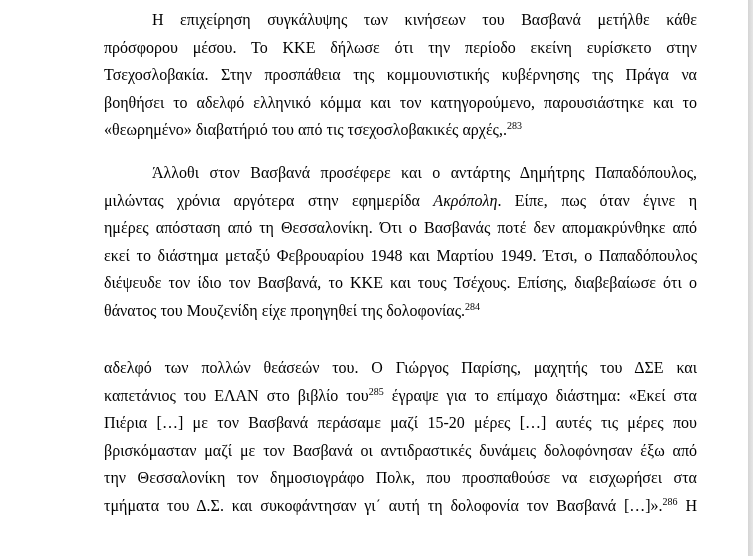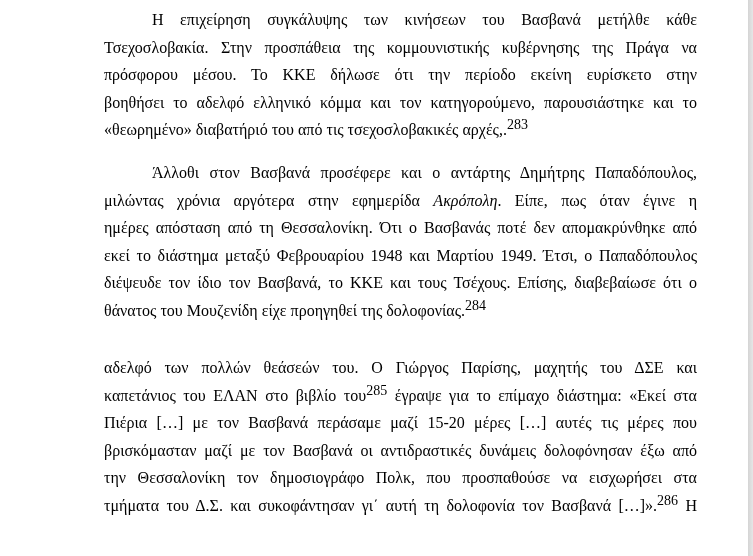--- a/index.html
+++ b/index.html
@@ -20,35 +20,35 @@
   }
   .para { position: absolute; left: 72px; width: 593px; }
   .line {
     height: 27.6px; line-height: 27.6px;
     font-size: 16px; white-space: nowrap;
     text-align: justify; text-align-last: justify;
     overflow: visible;
   }
   .line.last { text-align-last: left; }
   .line.indent { padding-left: 48px; }
-  sup { font-size: 14px; vertical-align: 6px; line-height: 0; }
+  sup { font-size: 10px; vertical-align: 6px; line-height: 0; }
   em { font-style: italic; }
   #p1 { top: 6px; }
   #p2 { top: 159px; }
   #p3 { top: 354px; }
 </style>
 </head>
 <body>
 
 <div class="page">
 
   <div class="para" id="p1">
     <div class="line indent">Η επιχείρηση συγκάλυψης των κινήσεων του Βασβανά μετήλθε κάθε</div>
+    <div class="line">πρόσφορου μέσου. Το ΚΚΕ δήλωσε ότι την περίοδο εκείνη ευρίσκετο στην</div>
     <div class="line">Τσεχοσλοβακία. Στην προσπάθεια της κομμουνιστικής κυβέρνησης της Πράγα να</div>
-    <div class="line">πρόσφορου μέσου. Το ΚΚΕ δήλωσε ότι την περίοδο εκείνη ευρίσκετο στην</div>
     <div class="line">βοηθήσει το αδελφό ελληνικό κόμμα και τον κατηγορούμενο, παρουσιάστηκε και το</div>
     <div class="line last"><span>«θεωρημένο» διαβατήριό του από τις τσεχοσλοβακικές αρχές,.</span><sup>283</sup></div>
   </div>
 
   <div class="para" id="p2">
     <div class="line indent">Άλλοθι στον Βασβανά προσέφερε και ο αντάρτης Δημήτρης Παπαδόπουλος,</div>
     <div class="line"><span>μιλώντας χρόνια αργότερα στην εφημερίδα </span><em>Ακρόπολη</em><span>. Είπε, πως όταν έγινε η</span></div>
     <div class="line">ημέρες απόσταση από τη Θεσσαλονίκη. Ότι ο Βασβανάς ποτέ δεν απομακρύνθηκε από</div>
     <div class="line">εκεί το διάστημα μεταξύ Φεβρουαρίου 1948 και Μαρτίου 1949. Έτσι, ο Παπαδόπουλος</div>
     <div class="line">διέψευδε τον ίδιο τον Βασβανά, το ΚΚΕ και τους Τσέχους. Επίσης, διαβεβαίωσε ότι ο</div>

